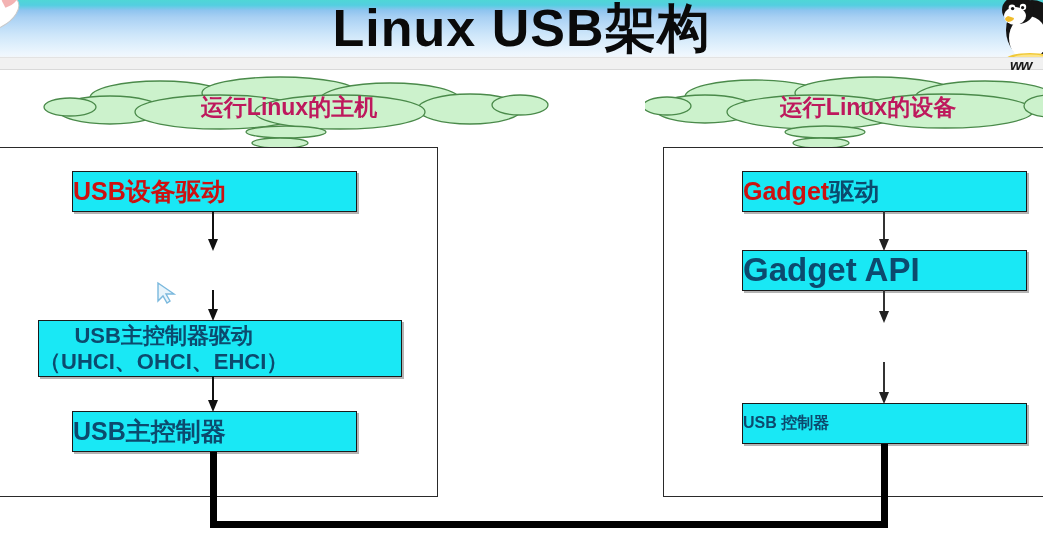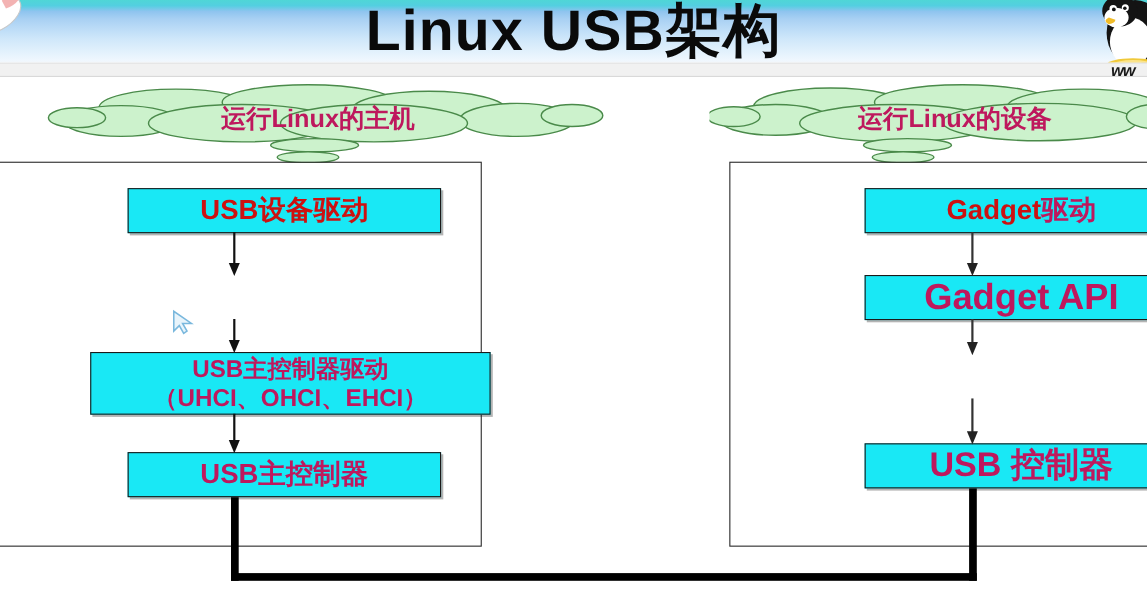--- a/index.html
+++ b/index.html
@@ -102,41 +102,39 @@
   #panel-device { left: 663px; top: 147px; width: 470px;  height: 350px; }
 
   
   .fbox {
     position: absolute;
     background: #19e8f5;
     border: 1.6px solid #1a1a1a;
     box-shadow: 2px 2px 0 rgba(40,40,40,0.35);
     display: flex;
     align-items: center;
-    justify-content: center;
     text-align: center;
     font-weight: bold;
     color: #0a0a0a;
     line-height: 1.18;
-    margin-left: 44px;
   }
   .fbox .red { color: #cc1111; }
-  .fbox .blk { color: #be185d; }
+  .fbox .blk { color: #0c4a6e; }
 
   
   #box-usb-device-driver { left: 72px; top: 171px; width: 285px; height: 41px; font-size: 25px; }
   #box-usb-core          { left: 72px; top: 250px; width: 285px; height: 41px; font-size: 25px; }
   #box-hcd               { left: 38px; top: 320px; width: 364px; height: 57px; font-size: 22px; }
   #box-usb-host-ctrl     { left: 72px; top: 411px; width: 285px; height: 41px; font-size: 25px; }
 
   
   #box-gadget-driver { left: 742px; top: 171px; width: 285px; height: 41px; font-size: 25px; }
   #box-gadget-api    { left: 742px; top: 250px; width: 285px; height: 41px; font-size: 33px; }
   #box-udc-driver    { left: 742px; top: 322px; width: 285px; height: 41px; font-size: 25px; }
-  #box-usb-ctrl      { left: 742px; top: 403px; width: 285px; height: 41px; font-size: 31px; }
+  #box-usb-ctrl      { left: 742px; top: 403px; width: 285px; height: 41px; font-size: 16px; }
 
   
   .arrow { position: absolute; }
 
   
   .cable { position: absolute; background: #000000; }
   #cable-left-v   { left: 210px; top: 452px; width: 7px;  height: 76px; }
   #cable-right-v  { left: 881px; top: 444px; width: 7px;  height: 84px; }
   #cable-h        { left: 210px; top: 521px; width: 678px; height: 7px; }
 

